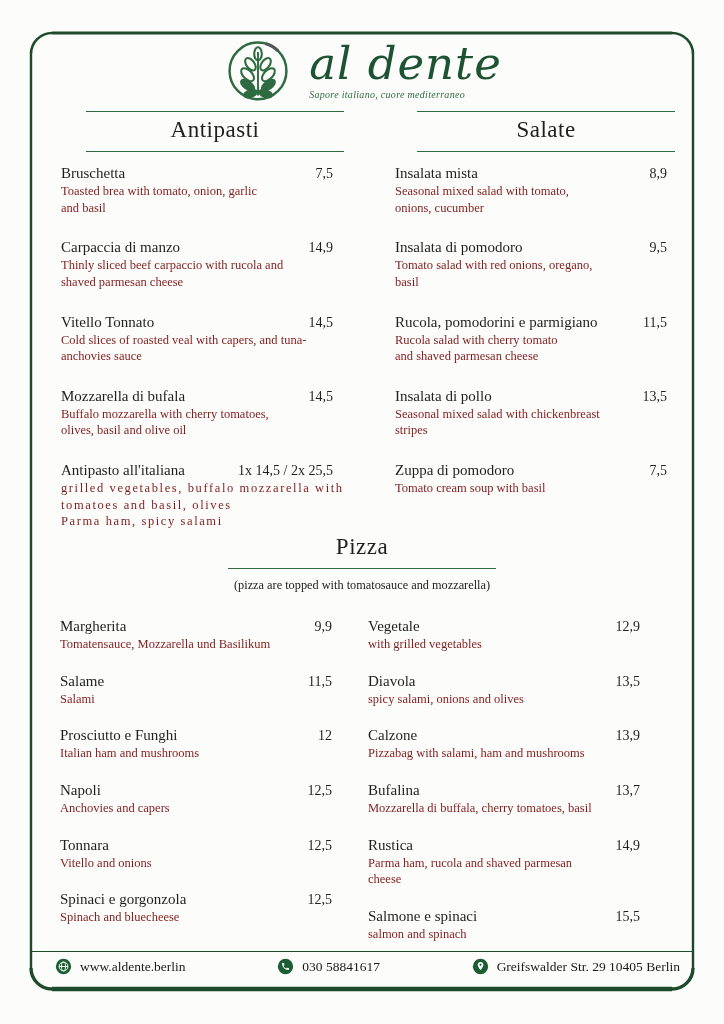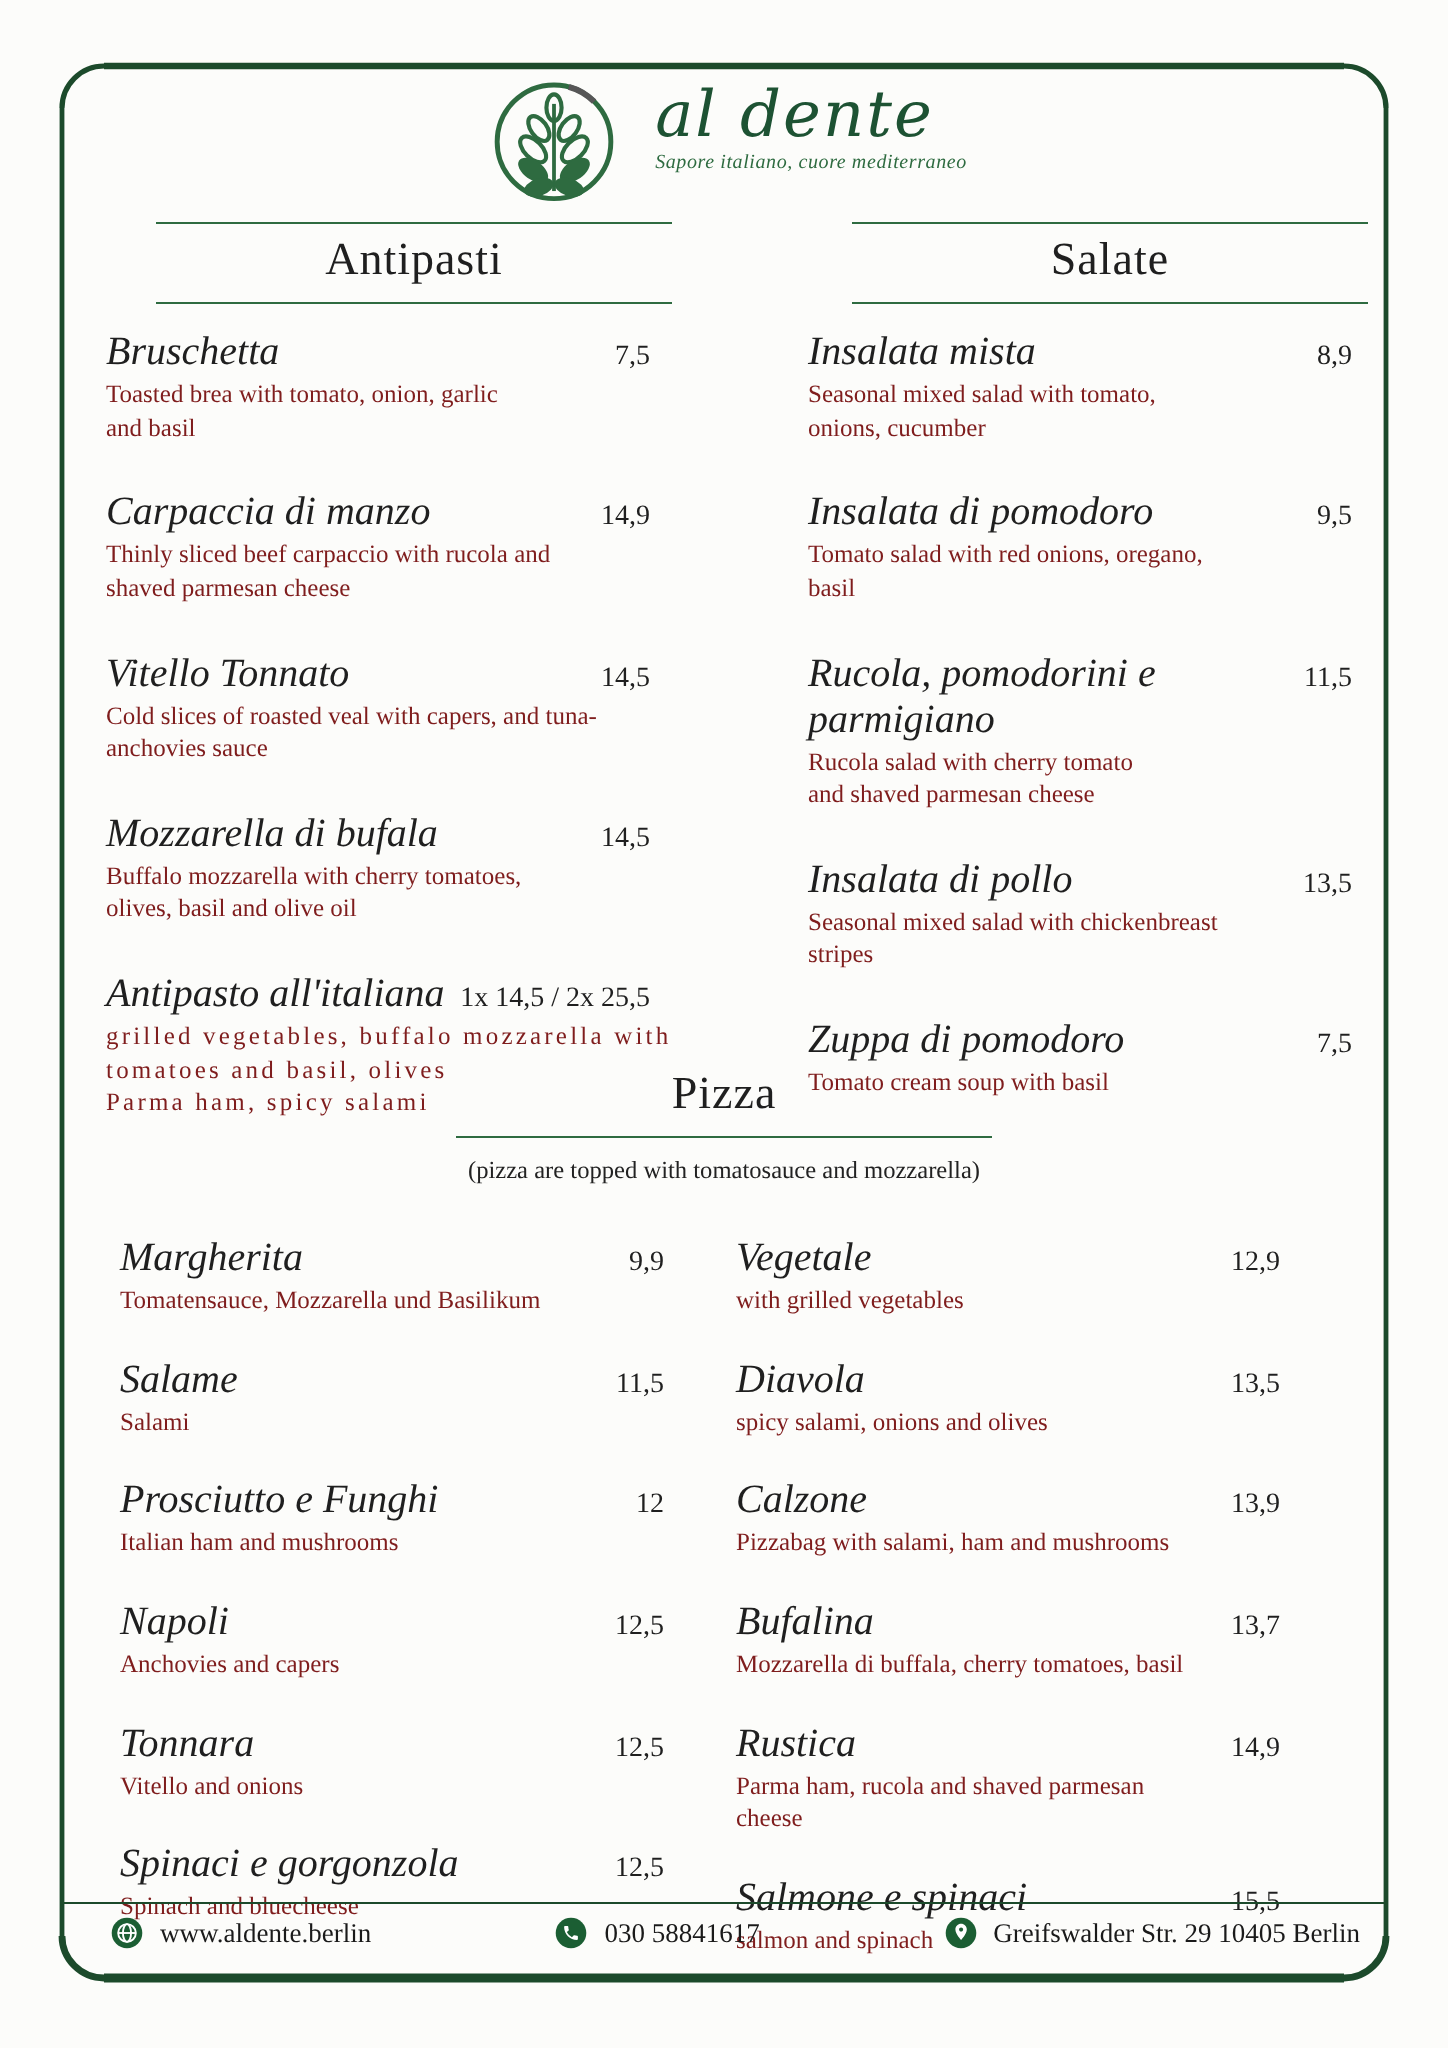--- a/index.html
+++ b/index.html
@@ -9,36 +9,36 @@
     font-family:"Liberation Serif","DejaVu Serif",serif;color:#1f1f1f;overflow:hidden;
   }
   .frame-svg{position:absolute;inset:0;pointer-events:none;}
 
   
   .logo-row{position:absolute;top:33px;left:0;right:0;display:flex;justify-content:center;align-items:flex-start;gap:15px;}
   .logo-mark{width:72px;height:72px;flex:0 0 auto;}
   .word-block{padding-top:8px;}
   .wordmark{
     font-family:"DejaVu Serif","Liberation Serif",serif;font-style:italic;
-    font-size:32px;line-height:1;color:#1d5233;letter-spacing:1px;
+    font-size:45px;line-height:1;color:#1d5233;letter-spacing:1px;
   }
   .tagline{font-style:italic;font-size:10px;color:#2e6b40;margin-top:3px;letter-spacing:.3px;}
 
   
   .sec-head{margin-bottom:13px;}
   .rule{border:0;border-top:1.4px solid #2e6b40;width:258px;margin:0 auto;}
   .sec-title{text-align:center;font-size:23px;letter-spacing:.5px;margin:5px 0 8px;font-weight:400;}
 
   
-  .cols{position:absolute;top:111px;left:61px;right:26px;display:flex;gap:43px;justify-content:center;}
+  .cols{position:absolute;top:111px;left:61px;right:26px;display:flex;gap:26px;}
   .col{width:308px;flex:0 0 auto;}
   .col.right{width:302px;}
   .item{margin-bottom:23px;}
   .row{display:flex;justify-content:space-between;align-items:baseline;width:272px;}
-  .nm{font-size:20px;font-style:italic;}
+  .nm{font-size:15px;}
   .pr{font-size:14px;white-space:nowrap;}
   .ds{font-size:12.5px;line-height:1.33;color:#7f1d1d;margin-top:1px;white-space:pre-line;}
   .ls{letter-spacing:1.6px;}
 
   
   .pizza{position:absolute;top:529px;left:0;right:0;}
   .pizza .rule{width:268px;}
   .pizza-note{text-align:center;font-size:12.3px;color:#222;margin-top:9px;}
   .pizza-cols{display:flex;padding:0 26px 0 60px;margin-top:25px;}
   .pizza .item{margin-bottom:20px;}

